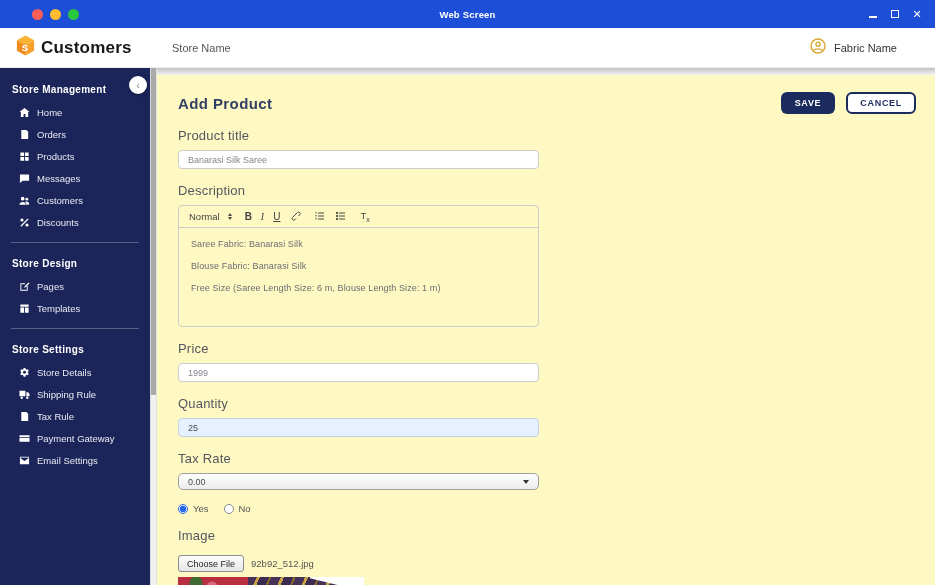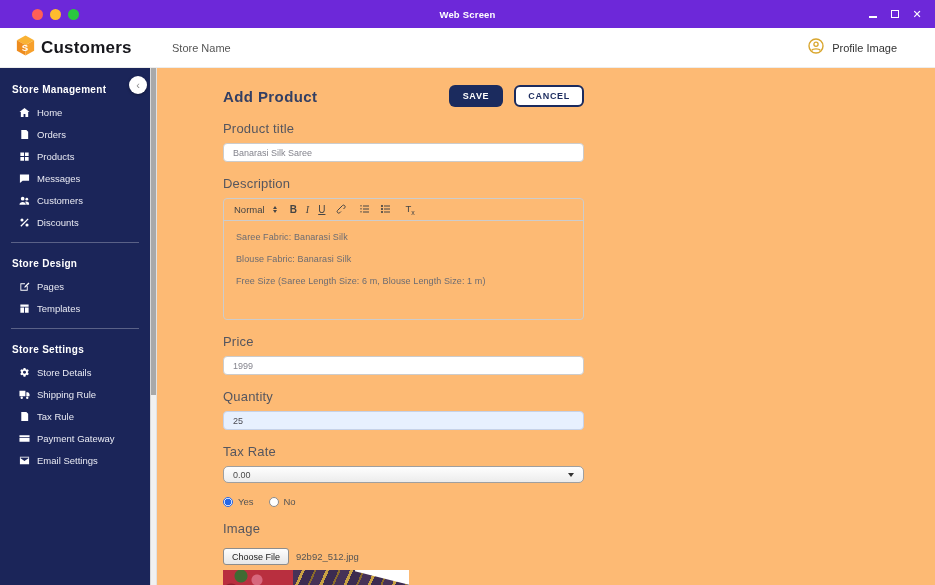--- a/index.html
+++ b/index.html
@@ -1,21 +1,21 @@
 <!DOCTYPE html>
 <html><head>
 <meta charset="utf-8">
 <style>
   * { margin:0; padding:0; box-sizing:border-box; }
   html,body { width:935px; height:585px; overflow:hidden; background:#e9e9e9; }
   body { font-family:"Liberation Sans", sans-serif; }
   .window { width:935px; height:585px; overflow:hidden; background:#fff; display:flex; flex-direction:column; }
 
   
-  .titlebar { height:28px; background:#6d28d9; display:flex; align-items:center; position:relative; flex-shrink:0; }
+  .titlebar { height:28px; background:#1d4ed8; display:flex; align-items:center; position:relative; flex-shrink:0; }
   .traffic { display:flex; gap:7px; margin-left:32px; }
   .light { width:11px; height:11px; border-radius:50%; }
   .light.red { background:#ff5f57; } .light.yellow { background:#febc2e; } .light.green { background:#2ac840; }
   .tb-title { position:absolute; left:0; right:0; text-align:center; color:#fff; font-size:9.5px; font-weight:700; letter-spacing:.2px; pointer-events:none; }
   .win-controls { margin-left:auto; display:flex; align-items:center; gap:6px; margin-right:10px; }
   .win-btn { width:16px; height:16px; display:flex; align-items:center; justify-content:center; color:#fff; font-size:10px; cursor:default; }
   .glyph-min { width:8px; height:1.4px; background:#fff; margin-top:6px; }
   .glyph-max { width:8px; height:8px; border:1.4px solid #fff; }
   .glyph-close { font-size:11px; line-height:1; }
 
@@ -34,21 +34,21 @@
   .collapse-btn { position:absolute; top:8px; right:3px; width:18px; height:18px; border-radius:50%; background:#fff; color:#8a8a8a; display:flex; align-items:center; justify-content:center; font-size:11px; line-height:1; box-shadow:0 1px 3px rgba(0,0,0,.35); cursor:pointer; }
   .sb-section-title { color:#fff; font-weight:700; font-size:10px; padding:14px 12px 6px 12px; letter-spacing:.3px; }
   .sb-item { display:flex; align-items:center; padding:5px 10px 5px 18px; color:#e9eaf3; font-size:9.5px; cursor:pointer; }
   .sb-icon { width:12px; height:12px; margin-right:7px; display:flex; align-items:center; justify-content:center; flex-shrink:0; }
   .sb-icon svg { width:11px; height:11px; fill:#fff; stroke:none; }
   .sb-divider { height:1px; background:rgba(255,255,255,.28); margin:9px 11px 1px 11px; }
 
   .v-scrollbar { width:7px; background:#f1f1f1; border-left:1px solid #d8d8d8; border-right:1px solid #e2e2e2; position:relative; flex-shrink:0; }
   .v-thumb { position:absolute; top:0; left:0; right:0; height:327px; background:#a9a9a9; }
 
-  .main { flex:1; background:#fdba74; overflow:hidden; display:flex; flex-direction:row;gap:45px; }
+  .main { flex:1; background:#fef9c3; overflow:hidden; display:flex; flex-direction:column; }
   .top-shadow { height:7px; background:linear-gradient(#c3c3c3,#f4f4f4); flex-shrink:0; }
   .content { padding:0 19px 0 21px; }
 
   .page-head { display:flex; align-items:center; margin-top:17px; }
   .page-title { font-size:15px; color:#333f63; font-weight:600; letter-spacing:.4px; }
   .actions { margin-left:auto; display:flex; gap:11px; }
   .btn { font-size:9px; font-weight:700; letter-spacing:.7px; border-radius:6px; cursor:pointer; font-family:inherit; }
   .btn-save { background:#1b2b5e; color:#fff; border:none; padding:6px 14px; }
   .btn-cancel { background:#fff; color:#1b2b5e; border:2px solid #1b2b5e; padding:4px 12px; }
 
@@ -143,21 +143,21 @@
     </div>
     <div class="store-name">Store Name</div>
     <div class="profile">
       <span>
         <svg width="16" height="16" viewBox="0 0 16 16">
           <circle cx="8" cy="8" r="7" fill="none" stroke="#d9a62e" stroke-width="1.4"></circle>
           <circle cx="8" cy="6.3" r="2.1" fill="none" stroke="#d9a62e" stroke-width="1.3"></circle>
           <path d="M3.8 12.4 C4.8 10.4 11.2 10.4 12.2 12.4" fill="none" stroke="#d9a62e" stroke-width="1.3"></path>
         </svg>
       </span>
-      <span class="profile-name">Profile Image</span>
+      <span class="profile-name">Fabric Name</span>
     </div>
   </div>
 
   <div class="body-row">
 
     <div class="sidebar">
       <div class="collapse-btn">‹</div>
       <div>
           <div class="sb-section-title">Store Management</div>
           <div class="sb-item">

